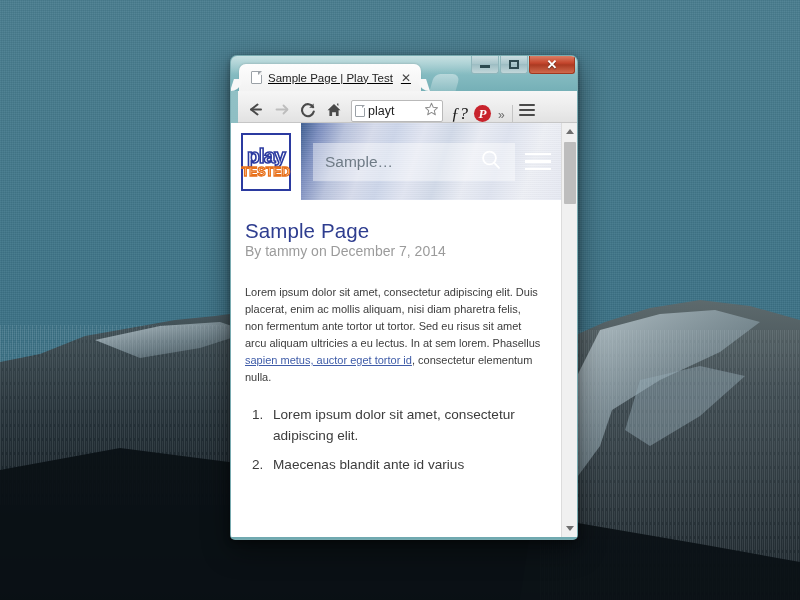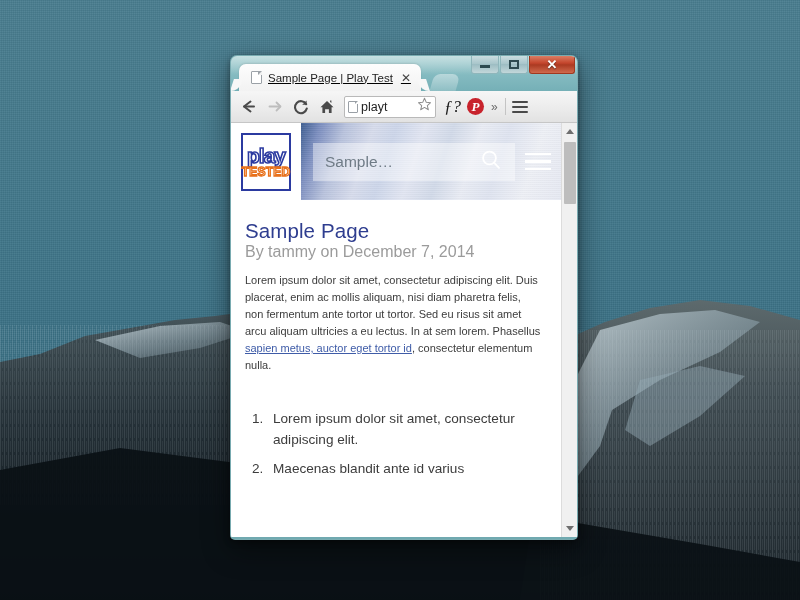--- a/index.html
+++ b/index.html
@@ -174,23 +174,24 @@
     transform: skewX(-16deg);
     cursor: pointer;
   }
 
   
   #toolbar {
     height: 32px;
     background: linear-gradient(180deg, #f6f6f6 0%, #ebebeb 60%, #e2e2e2 100%);
     border-bottom: 1px solid #c6c6c6;
     display: flex;
-    align-items: center;
+    align-items: flex-end;
     padding: 0 5px;
     gap: 1px;
+    margin-left: 7px;
   }
   .nav-btn {
     width: 25px; height: 25px;
     display: flex; align-items: center; justify-content: center;
     cursor: pointer;
     color: #4a4a4a;
   }
   .nav-btn.disabled { color: #bdbdbd; cursor: default; }
 
   #url-bar {
@@ -393,35 +394,35 @@
   #article {
     padding: 19px 20px 0 14px;
   }
   #page-title {
     font-size: 20.5px;
     font-weight: normal;
     color: #2e3d8f;
     letter-spacing: .1px;
   }
   #byline {
-    font-size: 16px;
+    font-size: 14px;
     color: #9b9b9b;
-    margin-bottom: 11px;
+    margin-bottom: 25px;
   }
   #article-body {
     font-size: 11px;
     line-height: 1.54;
     color: #3c3c3c;
   }
   #article-body a {
     color: #3f5ca8;
     text-decoration: underline;
   }
   #article-list {
-    margin: 35px 0 0 22px;
+    margin: 19px 0 0 22px;
     font-size: 13.6px;
     line-height: 1.54;
     color: #3c3c3c;
   }
   #article-list li { padding-left: 6px; margin-bottom: 9px; }
 
   
   #scrollbar {
     flex: 0 0 auto;
     width: 16px;

